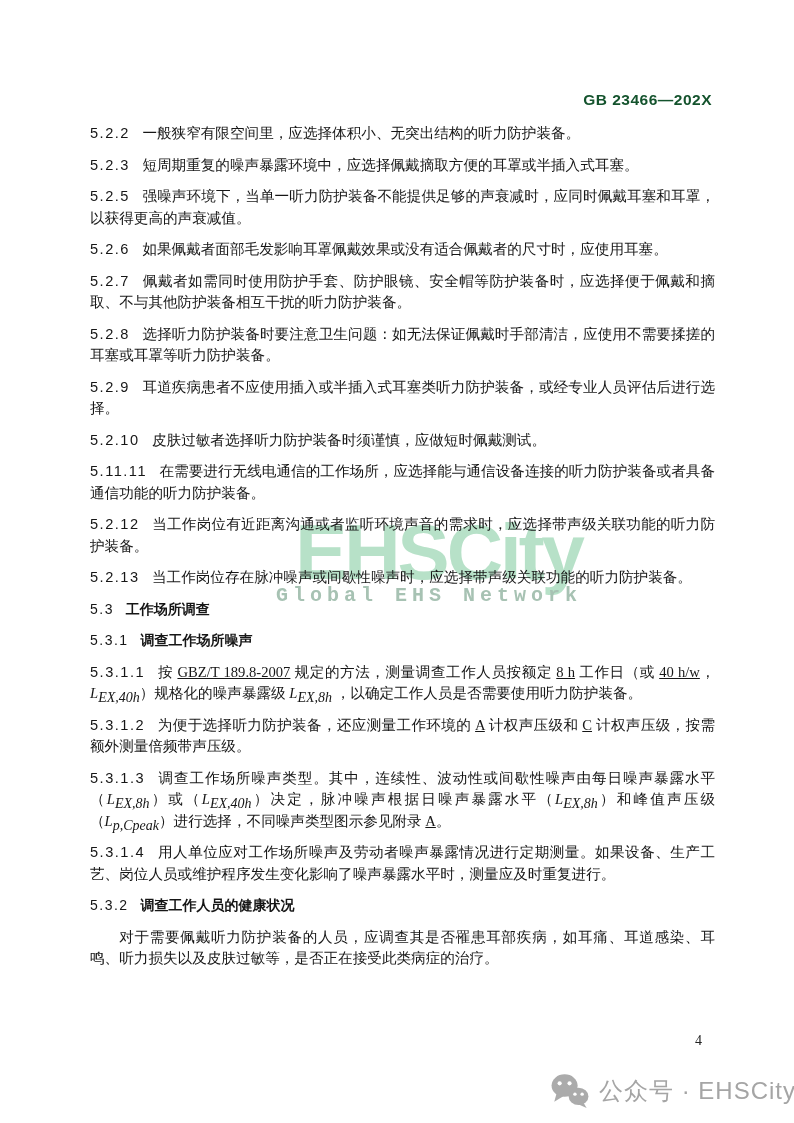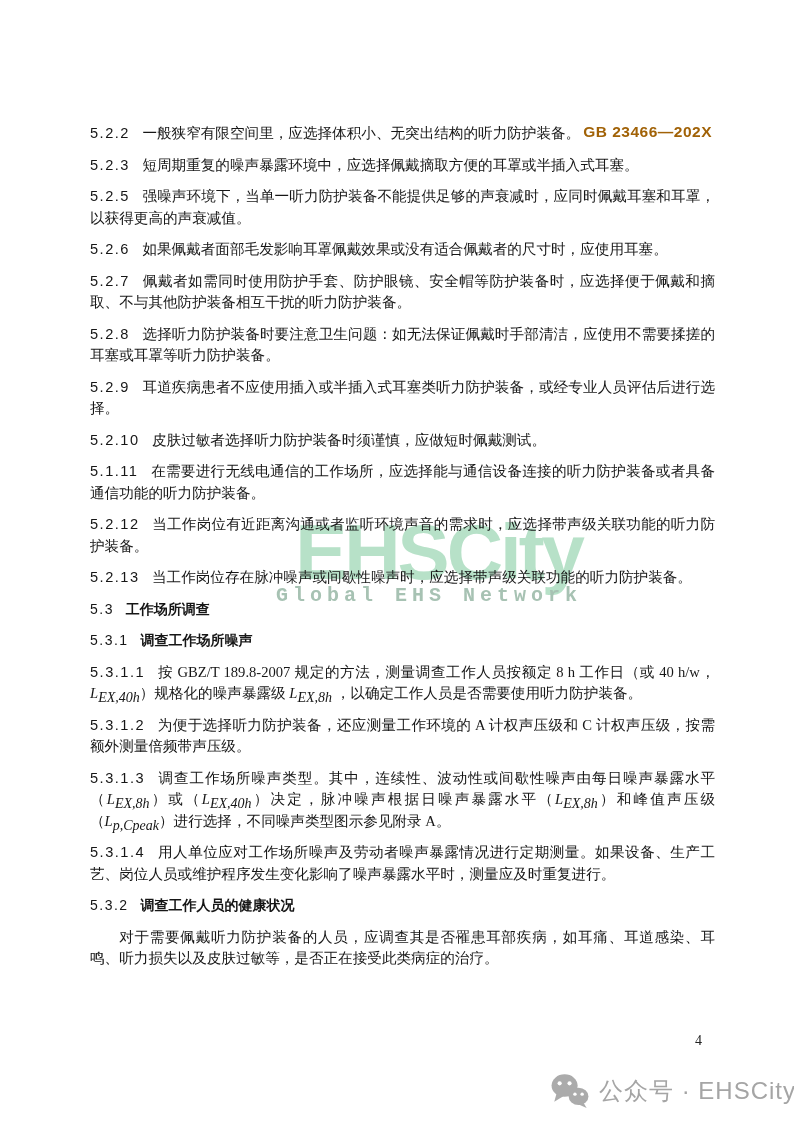--- a/index.html
+++ b/index.html
@@ -3,21 +3,21 @@
 <meta charset="utf-8">
 <style>
   html,body { margin:0; padding:0; background:#ffffff; }
   .page {
     position:relative; width:794px; height:1123px; background:#ffffff;
     overflow:hidden; font-family:"Liberation Serif", serif; color:#161616;
   }
   .doc-header {
     position:absolute; top:91px; right:82px;
     font-family:"Liberation Sans", sans-serif; font-weight:bold;
-    font-size:15.5px; letter-spacing:0.5px; color:#a16207;margin-top:32px;
+    font-size:15.5px; letter-spacing:0.5px; color:#14532d;
   }
   .watermark {
     position:absolute; left:248px; top:516px; width:334px;
     text-align:right; z-index:0; pointer-events:none; user-select:none;
   }
   .wm-title {
     font-family:"Liberation Sans", sans-serif; font-weight:bold;
     font-size:78px; line-height:72px; letter-spacing:-3px; color:#b7e1c8;
   }
   .wm-sub {
@@ -34,21 +34,21 @@
   }
   #doc-body p.heading {
     font-family:"Liberation Sans", sans-serif; font-weight:bold;
     font-size:14px;
   }
   #doc-body p.body { text-indent:2em; }
   .num {
     font-family:"Liberation Sans", sans-serif; font-weight:normal;
     letter-spacing:1.5px; margin-right:0.85em; white-space:nowrap;
   }
-  .lat { font-family:"Liberation Serif", serif; }
+  .lat { font-family:"Liberation Serif", serif;text-decoration:underline; }
   .var { font-family:"Liberation Serif", serif; font-style:italic; }
   sub.vsub {
     font-family:"Liberation Serif", serif; font-style:italic;
     font-size:14px; line-height:0;
   }
   .page-number {
     position:absolute; top:1033px; right:92px; z-index:1;
     font-family:"Liberation Serif", serif; font-size:14px; color:#222;
   }
   .footer {
@@ -75,21 +75,21 @@
 
   <div id="doc-body">
       <p class="clause"><span class="num">5.2.2</span><span>一般狭窄有限空间里，应选择体积小、无突出结构的听力防护装备。</span></p>
       <p class="clause"><span class="num">5.2.3</span><span>短周期重复的噪声暴露环境中，应选择佩戴摘取方便的耳罩或半插入式耳塞。</span></p>
       <p class="clause"><span class="num">5.2.5</span><span>强噪声环境下，当单一听力防护装备不能提供足够的声衰减时，应同时佩戴耳塞和耳罩，以获得更高的声衰减值。</span></p>
       <p class="clause"><span class="num">5.2.6</span><span>如果佩戴者面部毛发影响耳罩佩戴效果或没有适合佩戴者的尺寸时，应使用耳塞。</span></p>
       <p class="clause"><span class="num">5.2.7</span><span>佩戴者如需同时使用防护手套、防护眼镜、安全帽等防护装备时，应选择便于佩戴和摘取、不与其他防护装备相互干扰的听力防护装备。</span></p>
       <p class="clause"><span class="num">5.2.8</span><span>选择听力防护装备时要注意卫生问题：如无法保证佩戴时手部清洁，应使用不需要揉搓的耳塞或耳罩等听力防护装备。</span></p>
       <p class="clause"><span class="num">5.2.9</span><span>耳道疾病患者不应使用插入或半插入式耳塞类听力防护装备，或经专业人员评估后进行选择。</span></p>
       <p class="clause"><span class="num">5.2.10</span><span>皮肤过敏者选择听力防护装备时须谨慎，应做短时佩戴测试。</span></p>
-      <p class="clause"><span class="num">5.1.11</span><span>在需要进行无线电通信的工作场所，应选择能与通信设备连接的听力防护装备或者具备通信功能的听力防护装备。</span></p>
+      <p class="clause"><span class="num">5.11.11</span><span>在需要进行无线电通信的工作场所，应选择能与通信设备连接的听力防护装备或者具备通信功能的听力防护装备。</span></p>
       <p class="clause"><span class="num">5.2.12</span><span>当工作岗位有近距离沟通或者监听环境声音的需求时，应选择带声级关联功能的听力防护装备。</span></p>
       <p class="clause"><span class="num">5.2.13</span><span>当工作岗位存在脉冲噪声或间歇性噪声时，应选择带声级关联功能的听力防护装备。</span></p>
       <p class="heading"><span class="num">5.3</span><span>工作场所调查</span></p>
       <p class="heading"><span class="num">5.3.1</span><span>调查工作场所噪声</span></p>
       <p class="clause"><span class="num">5.3.1.1</span><span>按 </span><span class="lat">GBZ/T 189.8-2007</span><span> 规定的方法，测量调查工作人员按额定 </span><span class="lat">8 h</span><span> 工作日（或 </span><span class="lat">40 h/w</span><span>，</span><span class="var">L</span><sub class="vsub">EX,40h</sub><span>）规格化的噪声暴露级 </span><span class="var">L</span><sub class="vsub">EX,8h</sub><span> ，以确定工作人员是否需要使用听力防护装备。</span></p>
       <p class="clause"><span class="num">5.3.1.2</span><span>为便于选择听力防护装备，还应测量工作环境的 </span><span class="lat">A</span><span> 计权声压级和 </span><span class="lat">C</span><span> 计权声压级，按需额外测量倍频带声压级。</span></p>
       <p class="clause"><span class="num">5.3.1.3</span><span>调查工作场所噪声类型。其中，连续性、波动性或间歇性噪声由每日噪声暴露水平（</span><span class="var">L</span><sub class="vsub">EX,8h</sub><span>）或（</span><span class="var">L</span><sub class="vsub">EX,40h</sub><span>）决定，脉冲噪声根据日噪声暴露水平（</span><span class="var">L</span><sub class="vsub">EX,8h</sub><span>）和峰值声压级（</span><span class="var">L</span><sub class="vsub">p,Cpeak</sub><span>）进行选择，不同噪声类型图示参见附录 </span><span class="lat">A</span><span>。</span></p>
       <p class="clause"><span class="num">5.3.1.4</span><span>用人单位应对工作场所噪声及劳动者噪声暴露情况进行定期测量。如果设备、生产工艺、岗位人员或维护程序发生变化影响了噪声暴露水平时，测量应及时重复进行。</span></p>
       <p class="heading"><span class="num">5.3.2</span><span>调查工作人员的健康状况</span></p>
       <p class="body"><span>对于需要佩戴听力防护装备的人员，应调查其是否罹患耳部疾病，如耳痛、耳道感染、耳鸣、听力损失以及皮肤过敏等，是否正在接受此类病症的治疗。</span></p>

